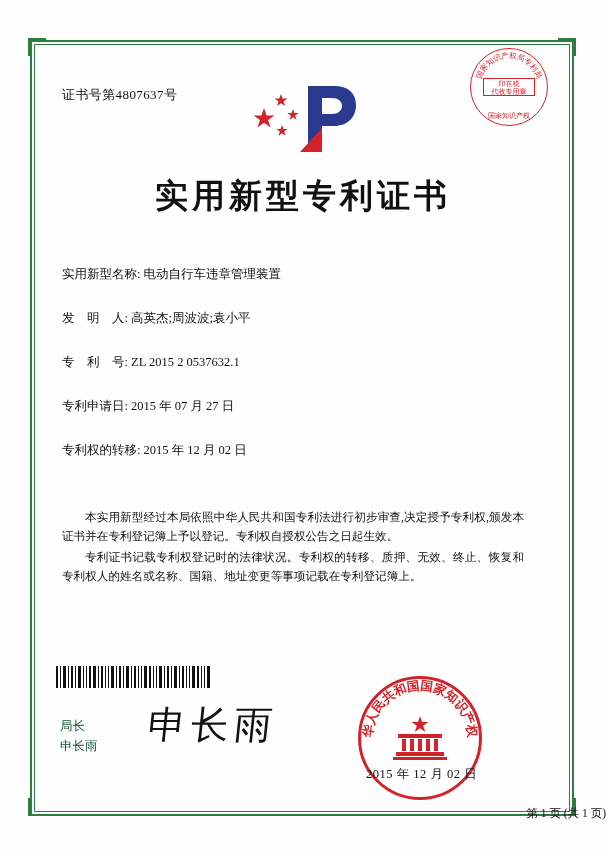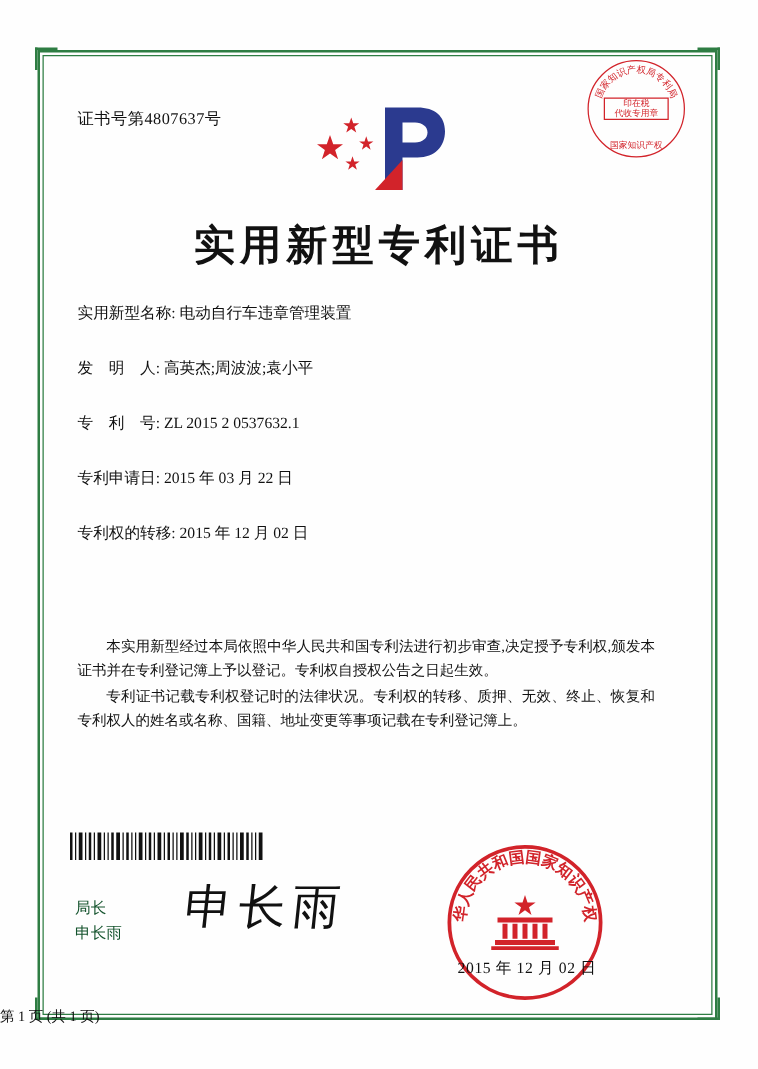--- a/index.html
+++ b/index.html
@@ -108,21 +108,21 @@
     font-size: 33px;
     font-weight: bold;
     letter-spacing: 4px;
     color: #111;
     font-family: "DejaVu Serif", "Liberation Serif", serif;
   }
 
   
   .fields {
     position: absolute;
-    left: 62px; top: 242px;
+    left: 62px; top: 266px;
     width: 460px;
   }
   .field-row {
     font-size: 12.5px;
     line-height: 16px;
     margin-bottom: 28px;
     color: #111;
     white-space: nowrap;
   }
   .field-label {
@@ -213,21 +213,21 @@
     font-size: 12.5px;
     color: #111;
     letter-spacing: 0.5px;
   }
 
   
   .footer {
     position: absolute;
     left: 0; top: 806px;
     width: 606px;
-    text-align: left;
+    text-align: right;
     font-size: 11.5px;
     color: #111;
   }
 </style>
 </head>
 <body>
 
 <div class="page">
 
   <div class="frame-outer"></div>
@@ -283,21 +283,21 @@
     <div class="field-row">
       <span class="field-label">发　明　人:</span>
       <span class="field-value">高英杰;周波波;袁小平</span>
     </div>
     <div class="field-row">
       <span class="field-label">专　利　号:</span>
       <span class="field-value">ZL 2015 2 0537632.1</span>
     </div>
     <div class="field-row">
       <span class="field-label">专利申请日:</span>
-      <span class="field-value">2015 年 03 月 22 日</span>
+      <span class="field-value">2015 年 07 月 27 日</span>
     </div>
     <div class="field-row">
       <span class="field-label">专利权的转移:</span>
       <span class="field-value">2015 年 12 月 02 日</span>
     </div>
   </div>
 
   <div class="body-text">
     <p>本实用新型经过本局依照中华人民共和国专利法进行初步审查,决定授予专利权,颁发本证书并在专利登记簿上予以登记。专利权自授权公告之日起生效。</p>
     <p>专利证书记载专利权登记时的法律状况。专利权的转移、质押、无效、终止、恢复和专利权人的姓名或名称、国籍、地址变更等事项记载在专利登记簿上。</p>

